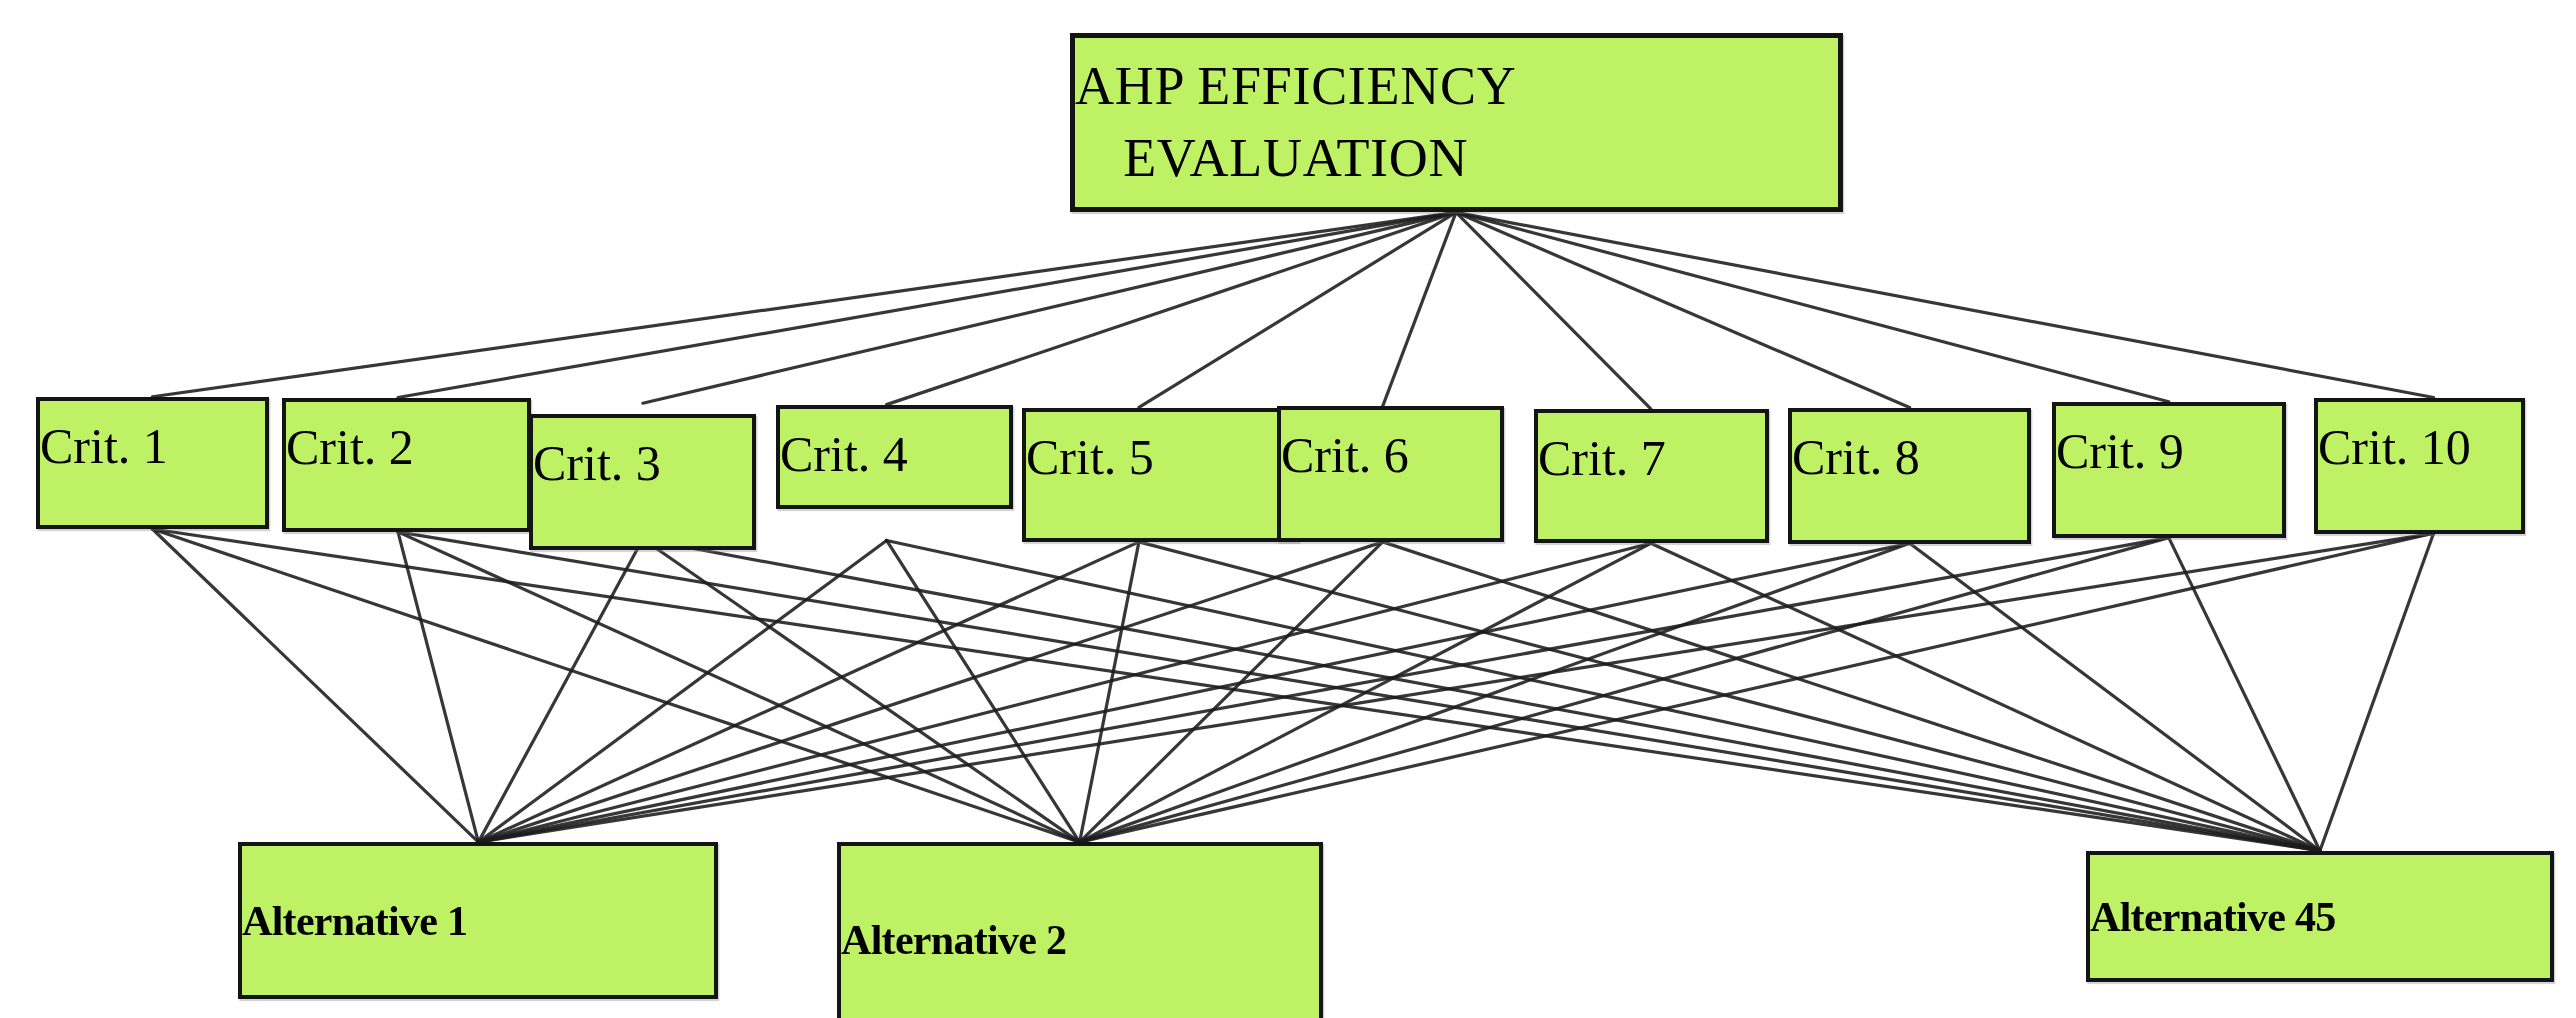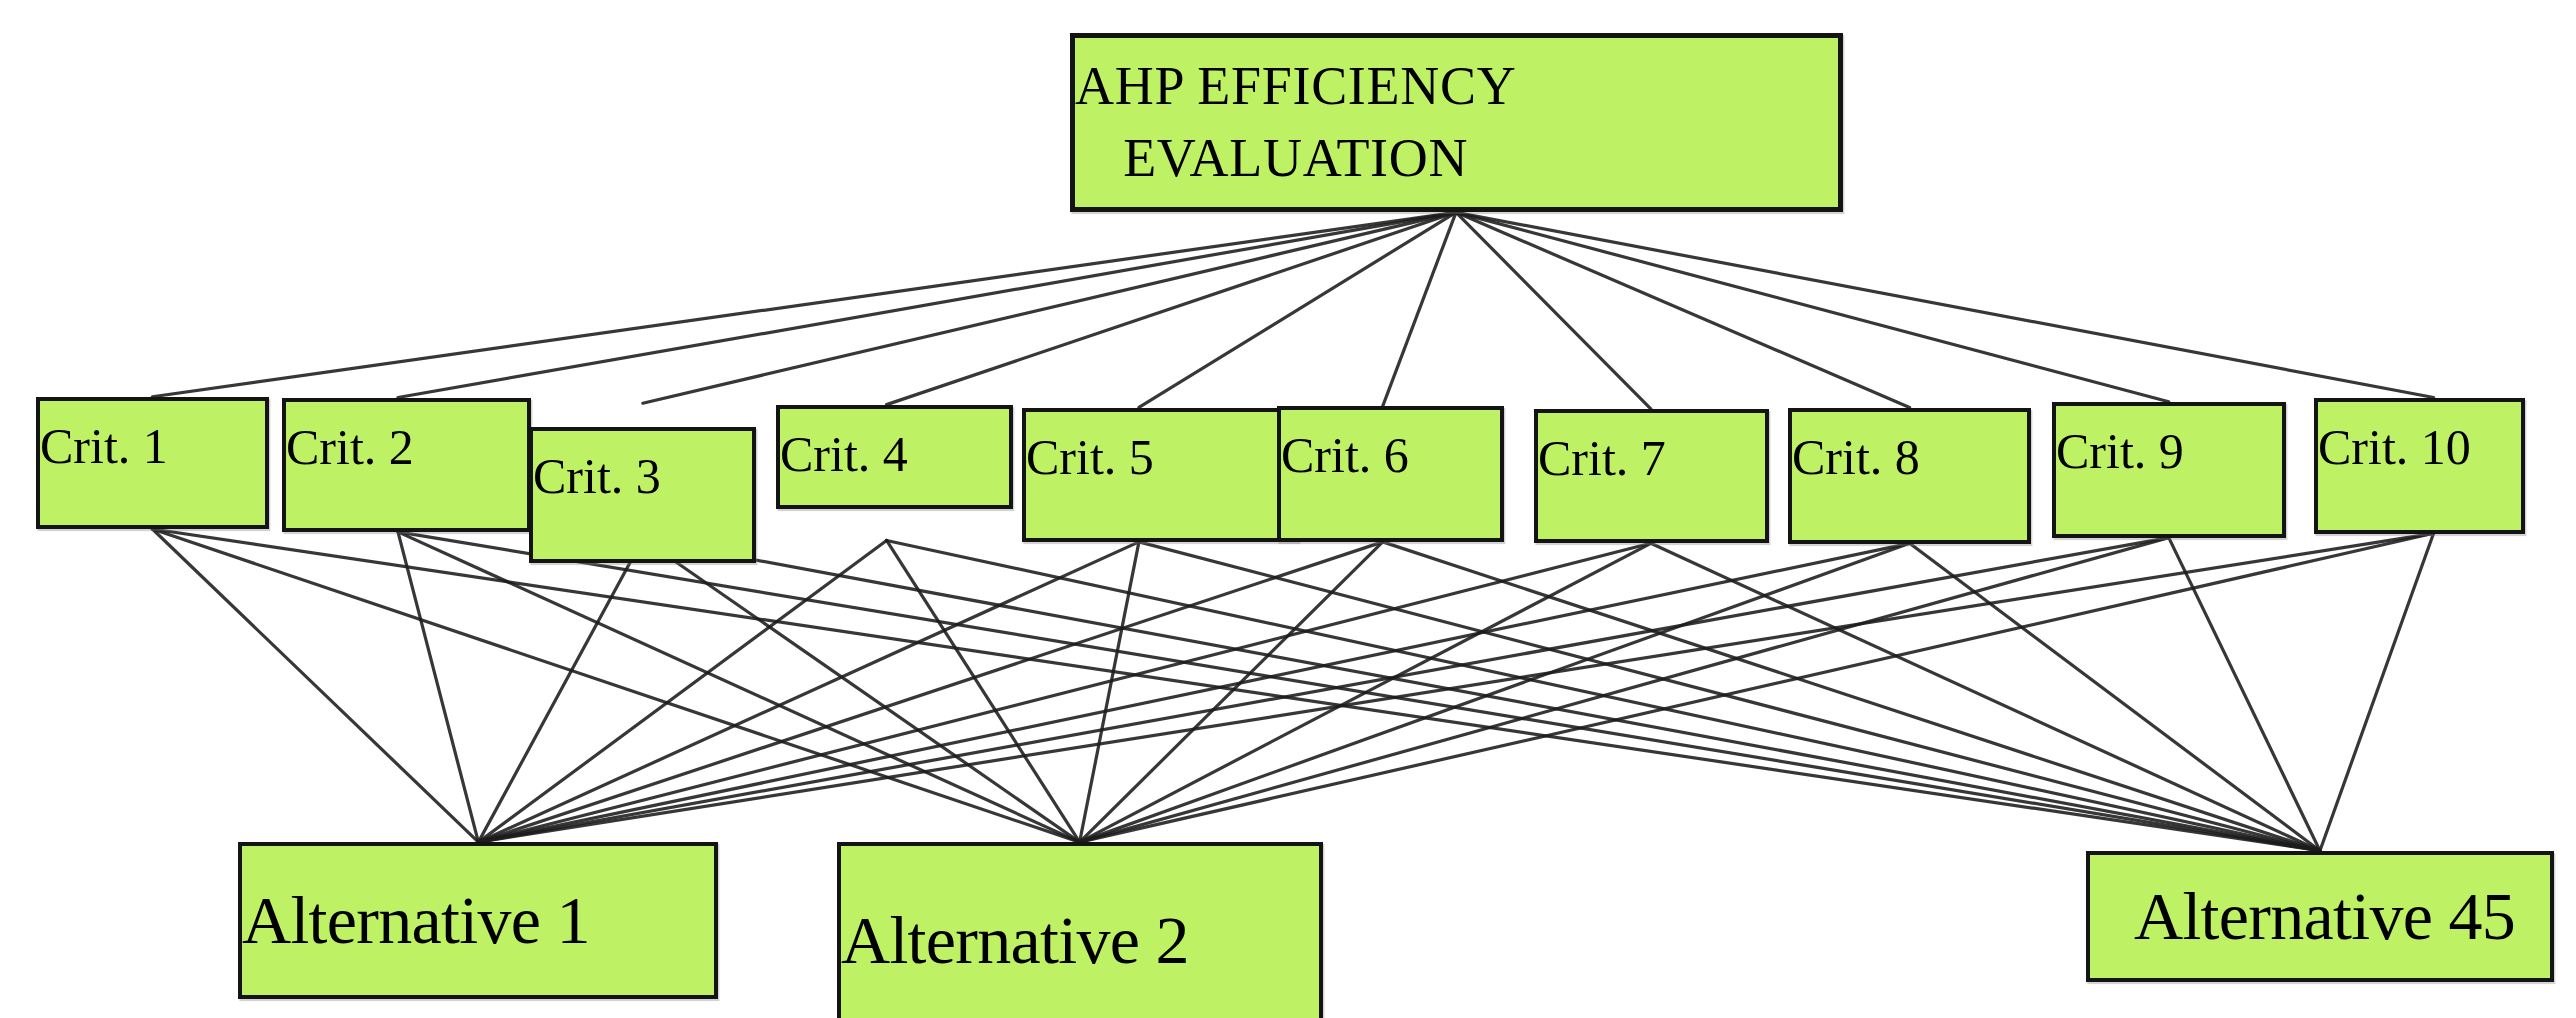--- a/index.html
+++ b/index.html
@@ -45,22 +45,23 @@
     line-height: 1.32;
     letter-spacing: 0.7px;
   }
   .node.criterion {
     align-items: flex-start;
     padding-top: 15.7px;
     font-size: 50px;
   }
   .node.alternative {
     align-items: center;
-    font-size: 68px;
+    font-size: 42px;
     letter-spacing: -0.7px;
+    font-weight: bold;
   }
 </style>
 </head>
 <body>
 
 <div class="canvas">
   <svg class="edges" viewBox="0 0 3603 1424" xmlns="http://www.w3.org/2000/svg">
       <line x1="2036.5" y1="297" x2="213" y2="555" stroke="#1c1c1c" stroke-width="4.5" stroke-linecap="round" opacity="0.88"></line>
       <line x1="2036.5" y1="297" x2="556.5" y2="556" stroke="#1c1c1c" stroke-width="4.5" stroke-linecap="round" opacity="0.88"></line>
       <line x1="2036.5" y1="297" x2="899" y2="564" stroke="#1c1c1c" stroke-width="4.5" stroke-linecap="round" opacity="0.88"></line>
@@ -106,21 +107,21 @@
       <div class="node goal" style="left: 1070px; top: 33px; width: 773px; height: 179px; border-color: rgb(20, 20, 20);">
         <span class="label">AHP EFFICIENCY
 EVALUATION</span>
       </div>
       <div class="node criterion" style="left: 36px; top: 397px; width: 233px; height: 132px; border-color: rgb(20, 20, 20);">
         <span class="label">Crit. 1</span>
       </div>
       <div class="node criterion" style="left: 282px; top: 398px; width: 249px; height: 134px; border-color: rgb(20, 20, 20);">
         <span class="label">Crit. 2</span>
       </div>
-      <div class="node criterion" style="left: 529px; top: 427px; width: 227px; height: 136px; border-color: rgb(20, 20, 20);">
+      <div class="node criterion" style="left: 529px; top: 414px; width: 227px; height: 136px; border-color: rgb(20, 20, 20);">
         <span class="label">Crit. 3</span>
       </div>
       <div class="node criterion" style="left: 776px; top: 405px; width: 237px; height: 104px; border-color: rgb(20, 20, 20);">
         <span class="label">Crit. 4</span>
       </div>
       <div class="node criterion" style="left: 1022px; top: 408px; width: 277px; height: 134px; border-color: rgb(20, 20, 20);">
         <span class="label">Crit. 5</span>
       </div>
       <div class="node criterion" style="left: 1269px; top: 406px; width: 227px; height: 136px; border-color: rgb(20, 20, 20); margin-left: 8px;">
         <span class="label">Crit. 6</span>
@@ -136,18 +137,18 @@
       </div>
       <div class="node criterion" style="left: 2314px; top: 398px; width: 211px; height: 136px; border-color: rgb(20, 20, 20);">
         <span class="label">Crit. 10</span>
       </div>
       <div class="node alternative" style="left: 238px; top: 842px; width: 480px; height: 157px; border-color: rgb(20, 20, 20);">
         <span class="label">Alternative 1</span>
       </div>
       <div class="node alternative" style="left: 837px; top: 842px; width: 486px; height: 196px; border-color: rgb(20, 20, 20);">
         <span class="label">Alternative 2</span>
       </div>
-      <div class="node alternative" style="left: 2086px; top: 851px; width: 468px; height: 131px; border-color: rgb(20, 20, 20); padding-left: 44px;">
+      <div class="node alternative" style="left: 2086px; top: 851px; width: 468px; height: 131px; border-color: rgb(20, 20, 20);">
         <span class="label">Alternative 45</span>
       </div>
     </div>
 </div>
 
 
 </body></html>

